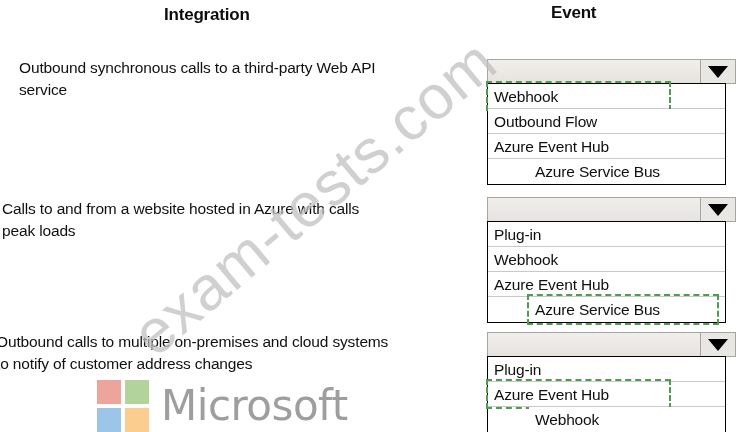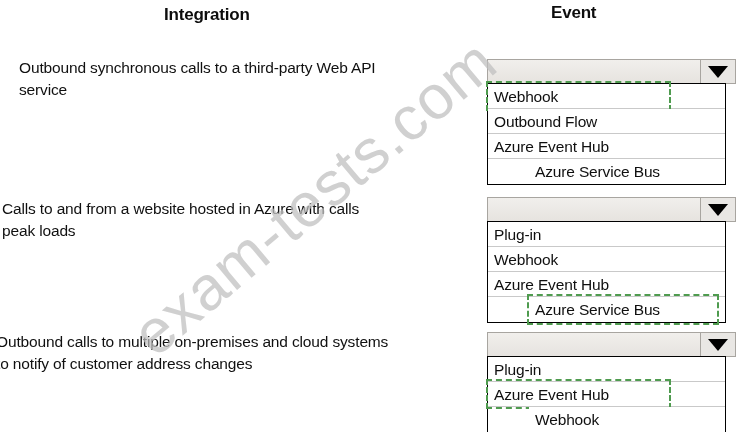--- a/index.html
+++ b/index.html
@@ -231,14 +231,23 @@
         <span class="arrow-glyph"></span>
       </div>
     </div>
     <div class="dd-list">
       <div class="dd-item">Plug-in</div>
       <div class="dd-item selected">Azure Event Hub</div>
       <div class="dd-item">Webhook</div>
     </div>
   </div>
 
+  <div id="ms-logo">
+    <div class="ms-squares">
+      <span class="ms-sq tl"></span>
+      <span class="ms-sq tr"></span>
+      <span class="ms-sq bl"></span>
+      <span class="ms-sq br"></span>
+    </div>
+    <div class="ms-word">Microsoft</div>
+  </div>
 
 </div>
 
 </body></html>

